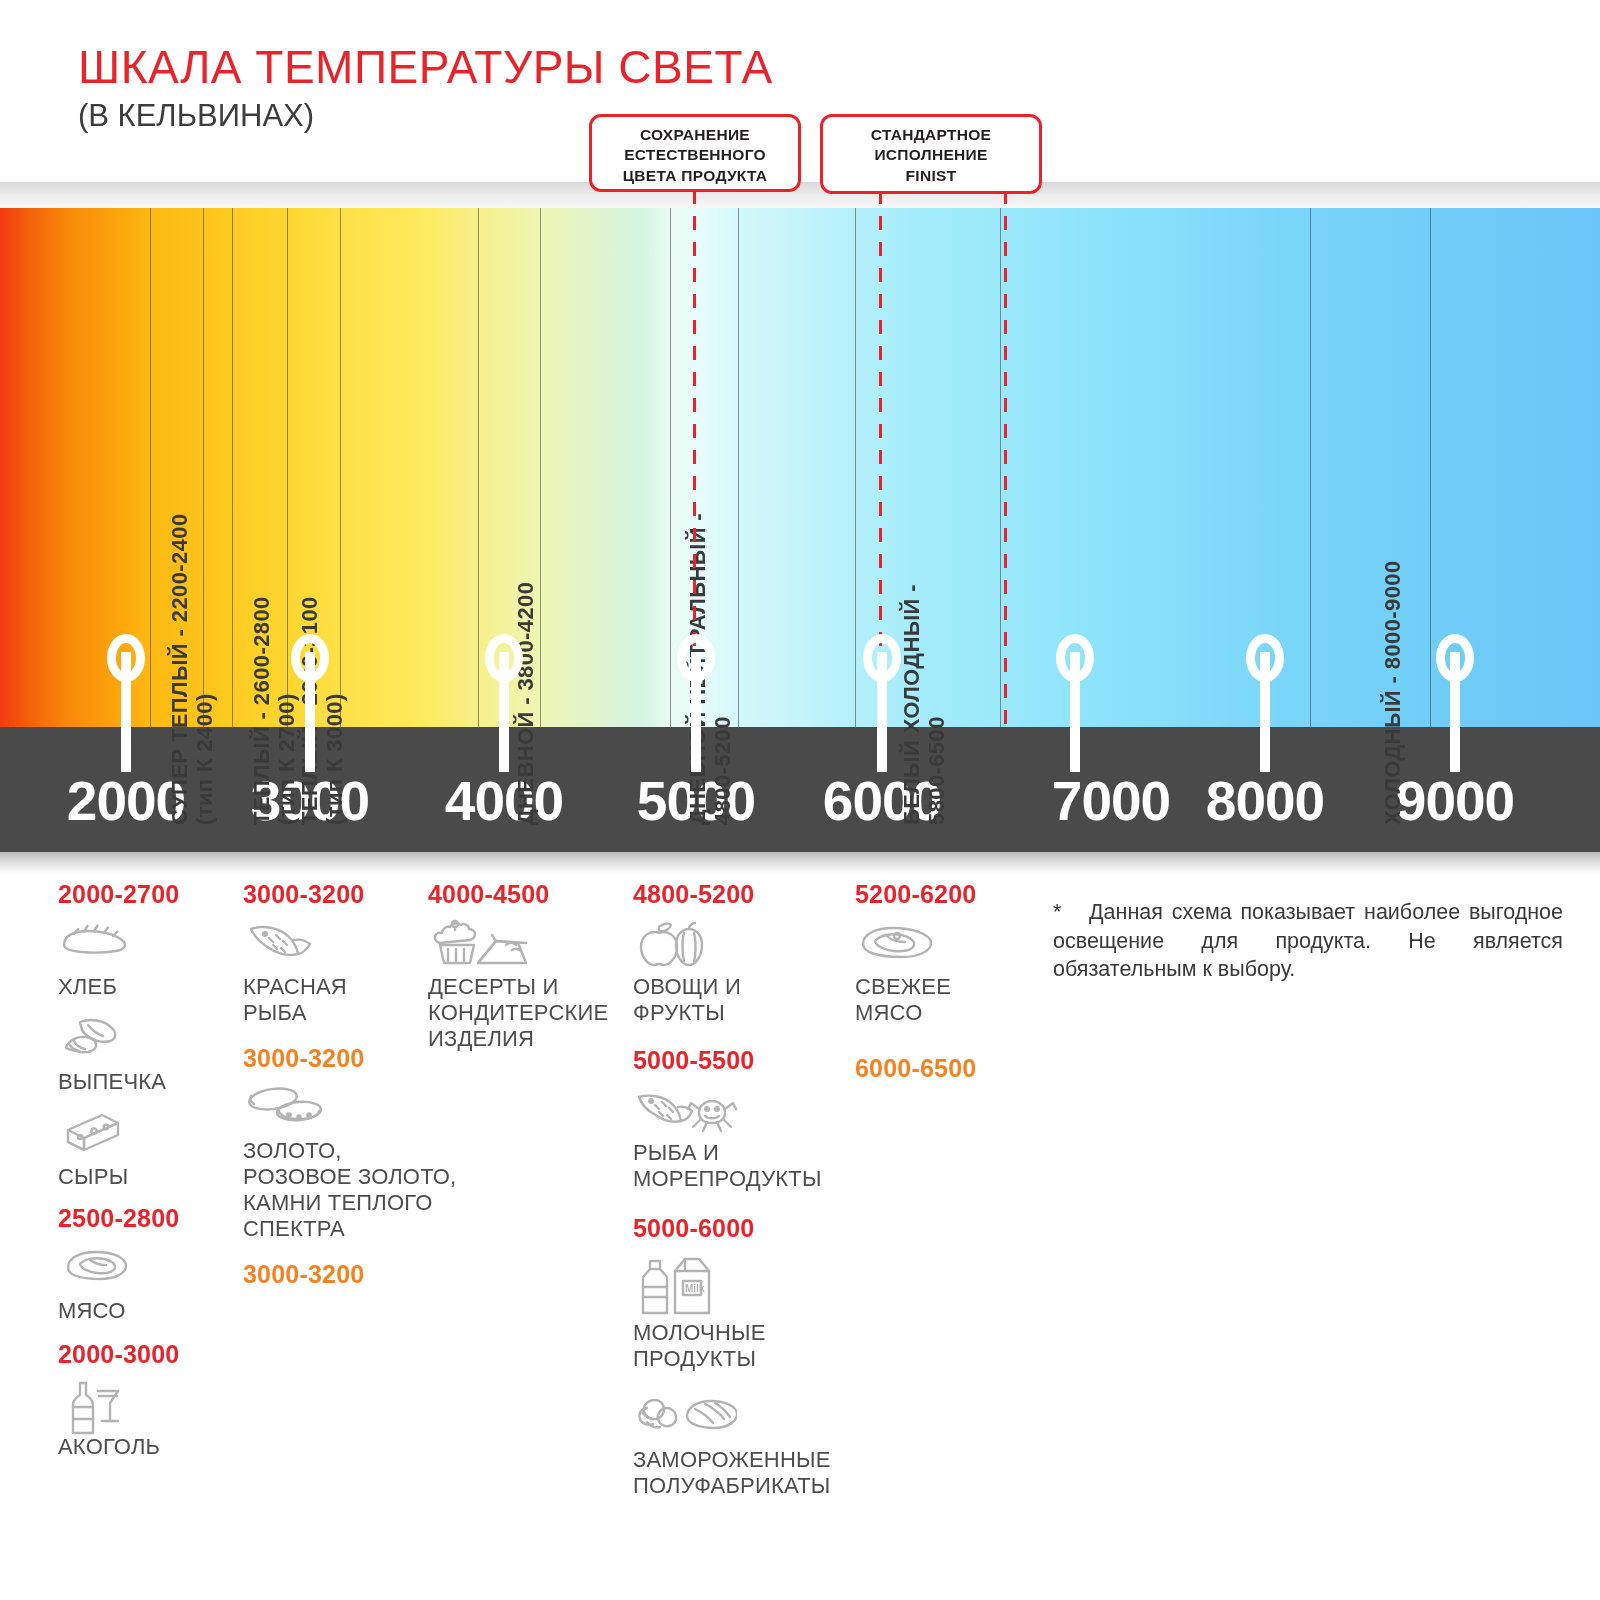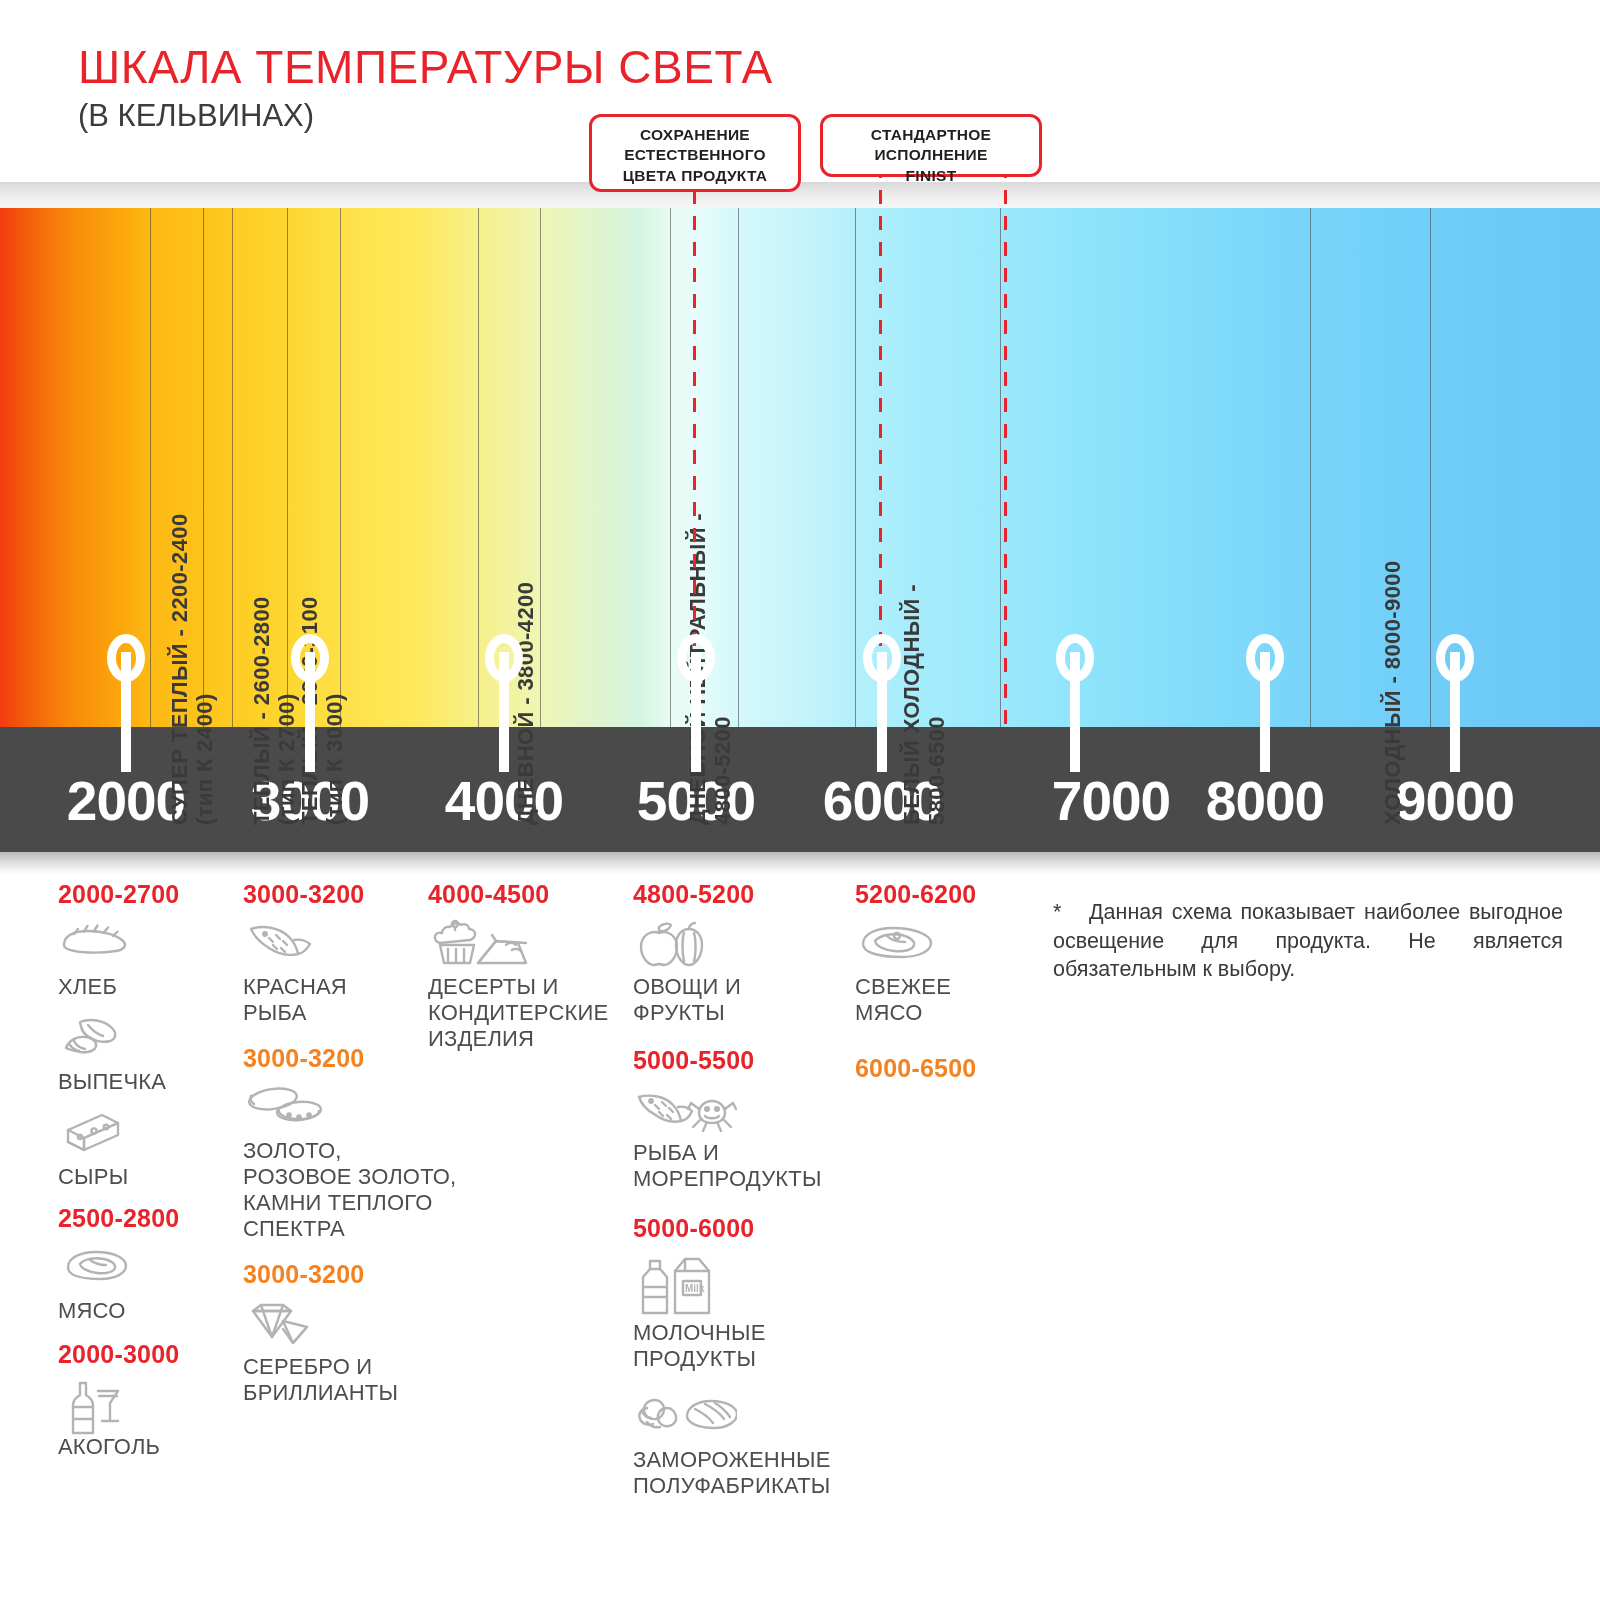--- a/index.html
+++ b/index.html
@@ -30,21 +30,21 @@
     background:#ffffff;
     text-align:center;
     font-size:15.5px;font-weight:bold;color:#231f20;
     line-height:1.32;
     letter-spacing:0.3px;
     padding:8px 10px 9px 10px;
     box-sizing:border-box;
     z-index:6;
   }
   #callout-natural{left:589px;top:114px;width:212px;height:78px;}
-  #callout-standard{left:820px;top:114px;width:222px;height:63px;}
+  #callout-standard{left:820px;top:114px;width:222px;height:80px;}
 
   
   #band-wrap{position:absolute;left:0;top:182px;width:1600px;height:545px;}
   #band-topshadow{
     position:absolute;left:0;top:0;width:1600px;height:26px;
     background:linear-gradient(to bottom,#d9d9d9 0%,#eeeeee 55%,#f7f7f7 100%);
   }
   #gradient{
     position:absolute;left:0;top:26px;width:1600px;height:519px;
     background:linear-gradient(to right,
@@ -370,34 +370,20 @@
         </span>
         <span class="lbl">ЗОЛОТО,
 РОЗОВОЕ ЗОЛОТО,
 КАМНИ ТЕПЛОГО
 СПЕКТРА</span>
       </div>
     </div>
 
     <div class="group" style="margin-top:18px">
       <div class="range orange">3000-3200</div>
-      <div class="item">
-        <span class="ico">
-          <svg width="78" height="48" viewBox="0 0 78 48">
-              <g fill="none" stroke="#b3b3b3" stroke-width="2.4" stroke-linecap="round" stroke-linejoin="round">
-            <path d="M10 12h38l-19 26z"></path>
-            <path d="M10 12l8-6h22l8 6M18 6l11 32M40 6L29 38M10 12h38"></path>
-            <path d="M40 22l24 6-14 16-10-14"></path>
-            <path d="M40 22l10 22M64 28L50 44"></path>
-          </g>
-            </svg>
-        </span>
-        <span class="lbl">СЕРЕБРО И
-БРИЛЛИАНТЫ</span>
-      </div>
     </div>
   </div>
 
   <div class="col" style="left:428px;width:200px">
     <div class="group">
       <div class="range">4000-4500</div>
       <div class="item">
         <span class="ico">
           <svg width="104" height="48" viewBox="0 0 104 48">
               <g fill="none" stroke="#b3b3b3" stroke-width="2.4" stroke-linecap="round" stroke-linejoin="round">

